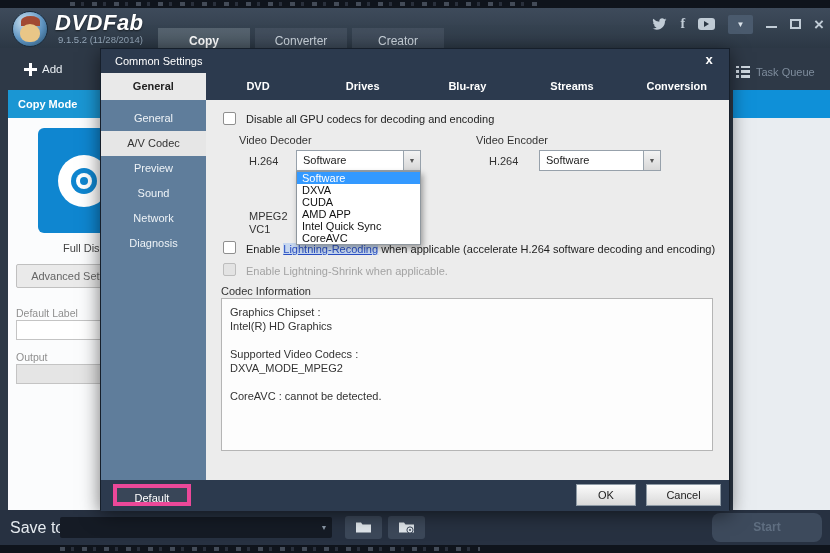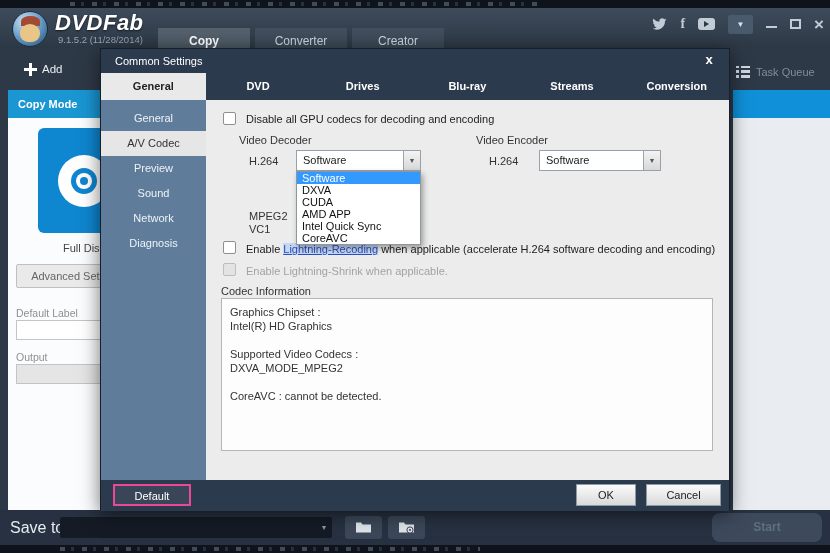--- a/index.html
+++ b/index.html
@@ -127,21 +127,21 @@
   #lr-chk { left:17px; top:141px; }
   #lr-text { position:absolute; left:40px; top:143px; white-space:nowrap; }
   .link { color:#2a4ec2; text-decoration:underline; background:#c6d7ef; }
   #ls-chk { left:17px; top:163px; }
   #ls-text { position:absolute; left:40px; top:165px; color:#a3a3a3; }
   #ci-label { position:absolute; left:15px; top:185px; color:#333; }
   .info-box { position:absolute; left:15px; top:198px; width:492px; height:153px; background:#fdfdfd;
     border:1px solid #b5b5b5; padding:6px 8px; font-size:11px; color:#333; line-height:14px; white-space:pre-line; }
 
   .dlg-footer { position:relative; height:31px; background:#2c3a4e; }
-  .btn-dark { position:absolute; left:12px; top:4px; width:78px; height:22px; background:#394658; border:2px solid #ec4899;
+  .btn-dark { position:absolute; left:12px; top:4px; width:78px; height:22px; background:#394658; border:4px solid #ec4899;
     color:#fff; font-size:11px; text-align:center; line-height:20px; }
   .btn-light { position:absolute; top:4px; height:22px; background:linear-gradient(#fbfbfb,#d9d9d9); border:1px solid #8e9aa5;
     color:#222; font-size:11px; text-align:center; line-height:20px; }
   #ok-btn { right:93px; width:60px; }
   #cancel-btn { right:8px; width:75px; }
 
   svg { display:block; }
 </style>
 </head>
 <body>

